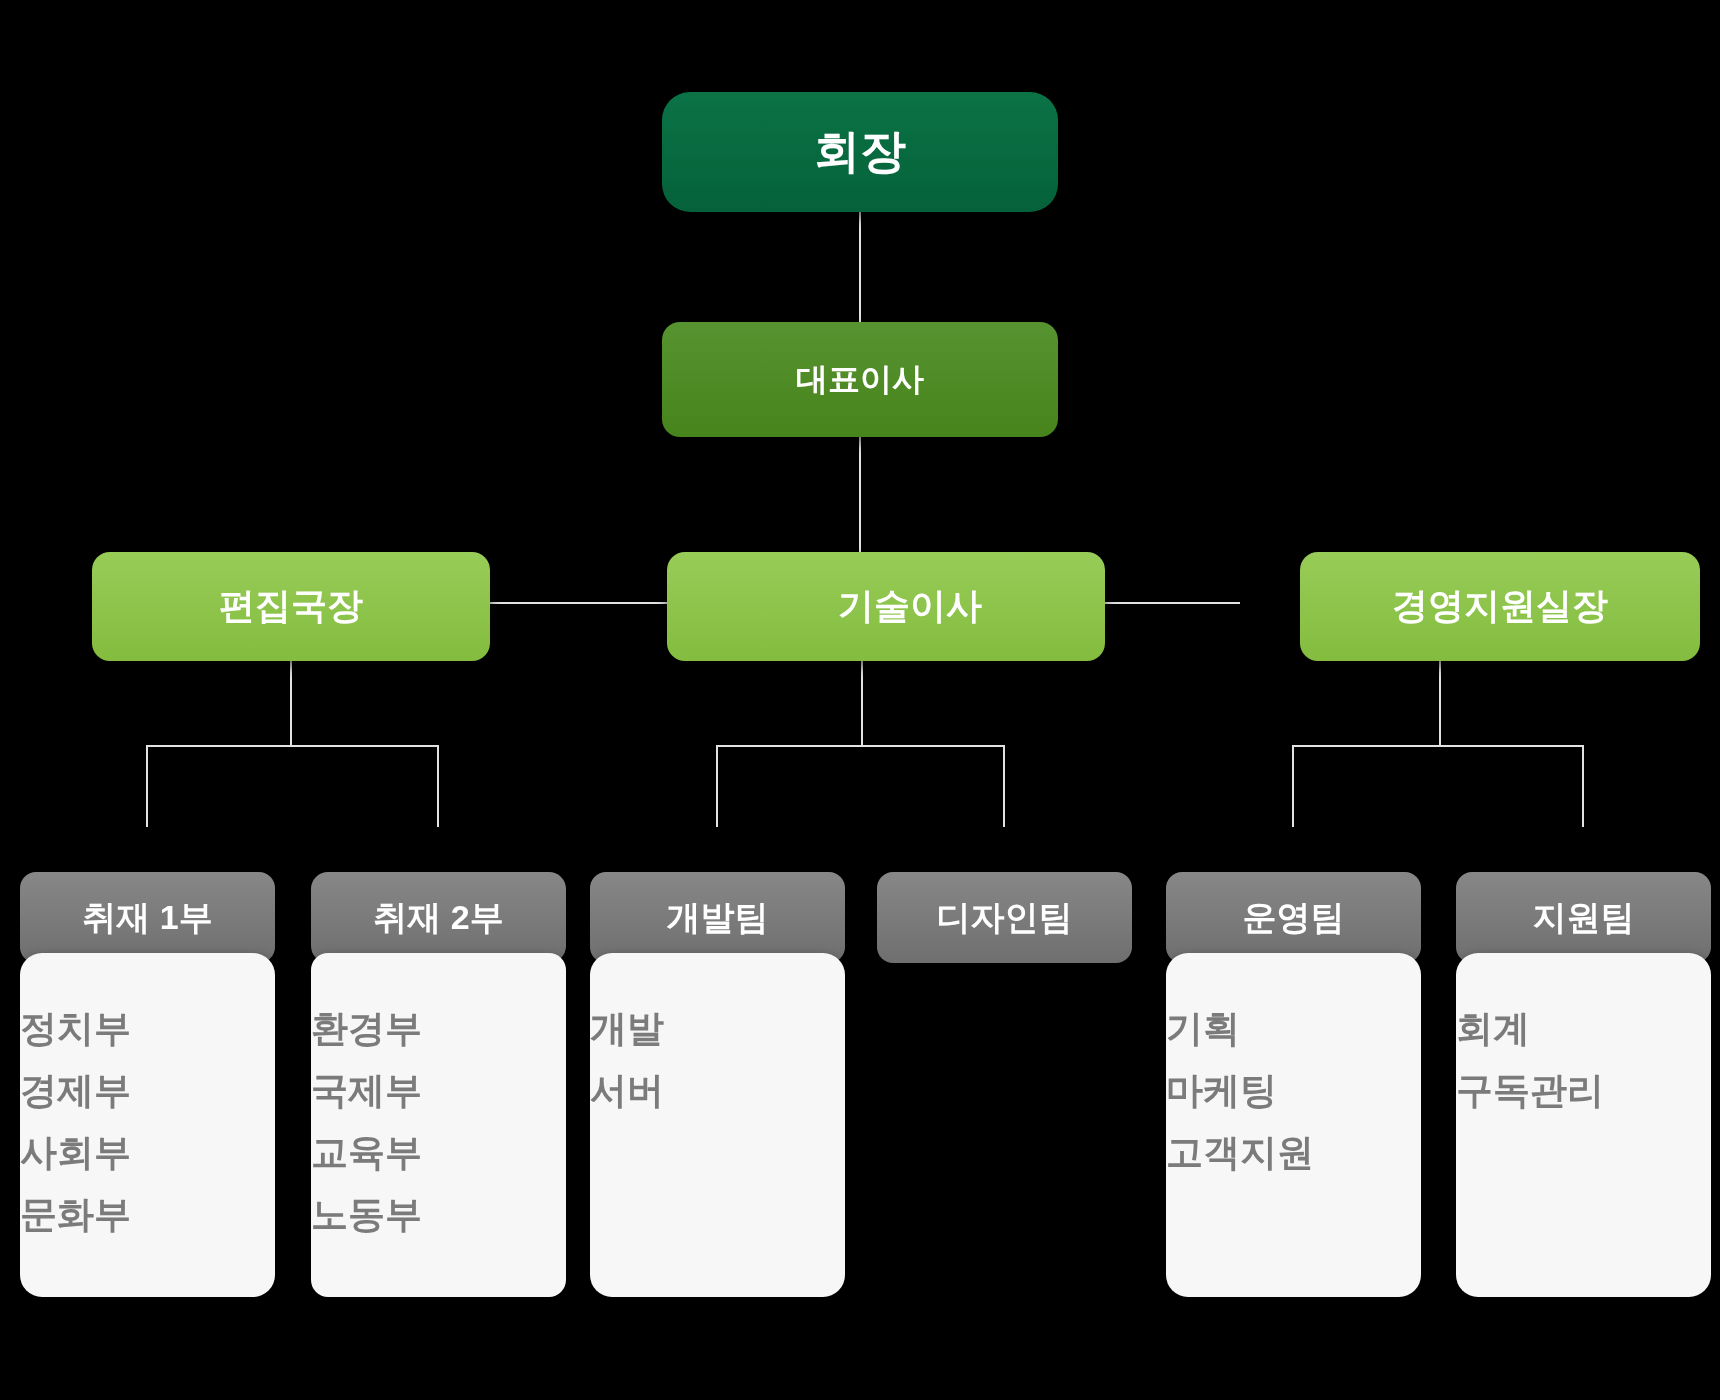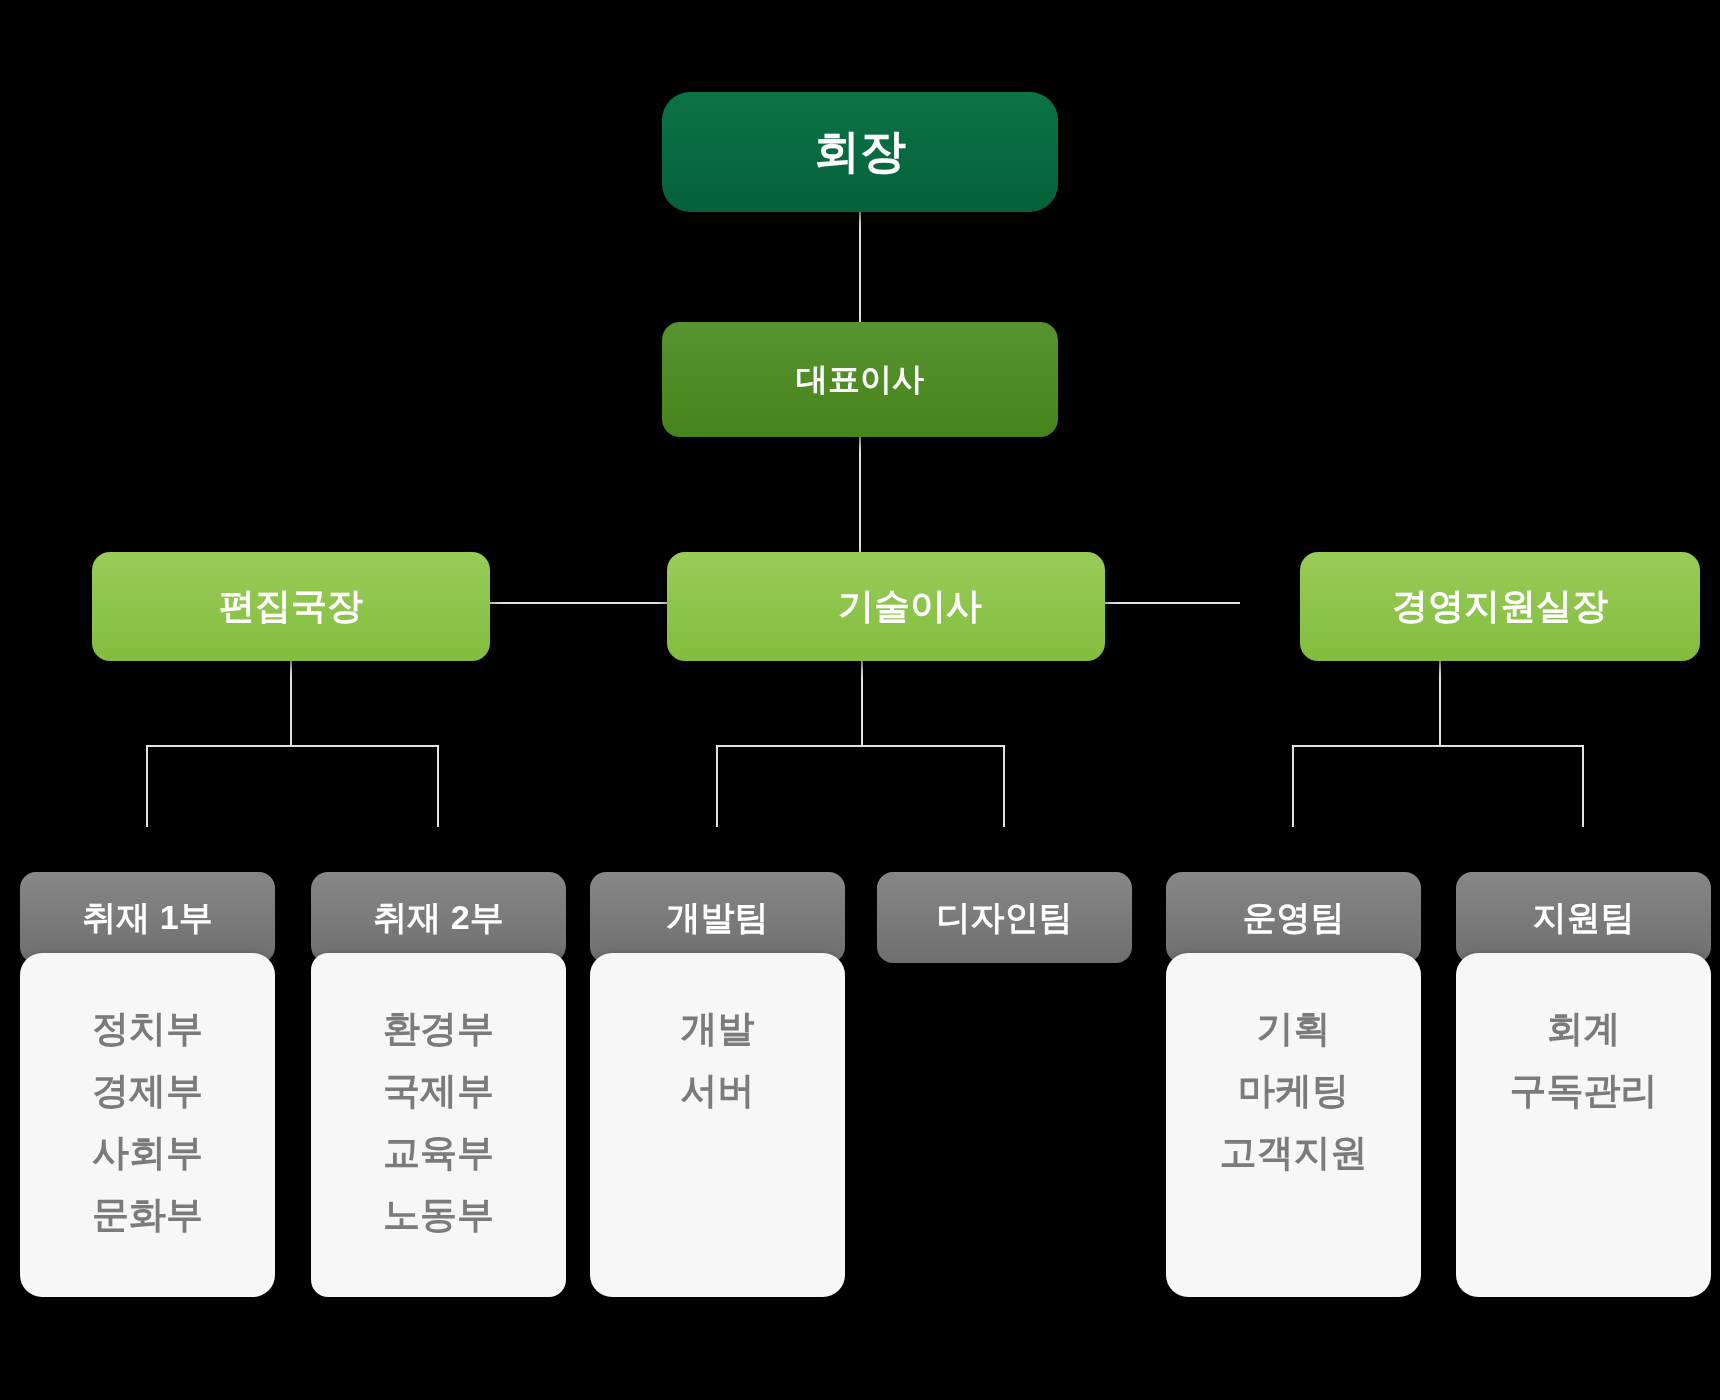--- a/index.html
+++ b/index.html
@@ -27,21 +27,21 @@
   .lvl3.b1{left:92px;width:398px;}
   .lvl3.b2{left:667px;width:390px;padding-left:48px;}
   .lvl3.b3{left:1300px;width:400px;}
   .team{
     top:827px;height:91px;width:255px;border-radius:16px;
     background:linear-gradient(#878787,#6f6f6f);font-size:34px;margin-top:45px;
   }
   .panel{
     position:absolute;top:953px;height:344px;width:255px;border-radius:22px;
     background:#f7f7f7;box-shadow:0 5px 12px rgba(0,0,0,.5);
-    display:flex;flex-direction:column;align-items:center;
+    display:flex;flex-direction:column;align-items:flex-start;
     padding-top:45px;box-sizing:border-box;
   }
   .panel .member{
     color:#7b7b7b;font-weight:bold;font-size:37px;line-height:62px;white-space:nowrap;
   }
   .c1{left:20px;} .c2{left:311px;border-radius:17px;} .c3{left:590px;}
   .c4{left:877px;} .c5{left:1166px;} .c6{left:1456px;}
   .line{position:absolute;background:#e2e2e2;}
 </style>
 </head>

